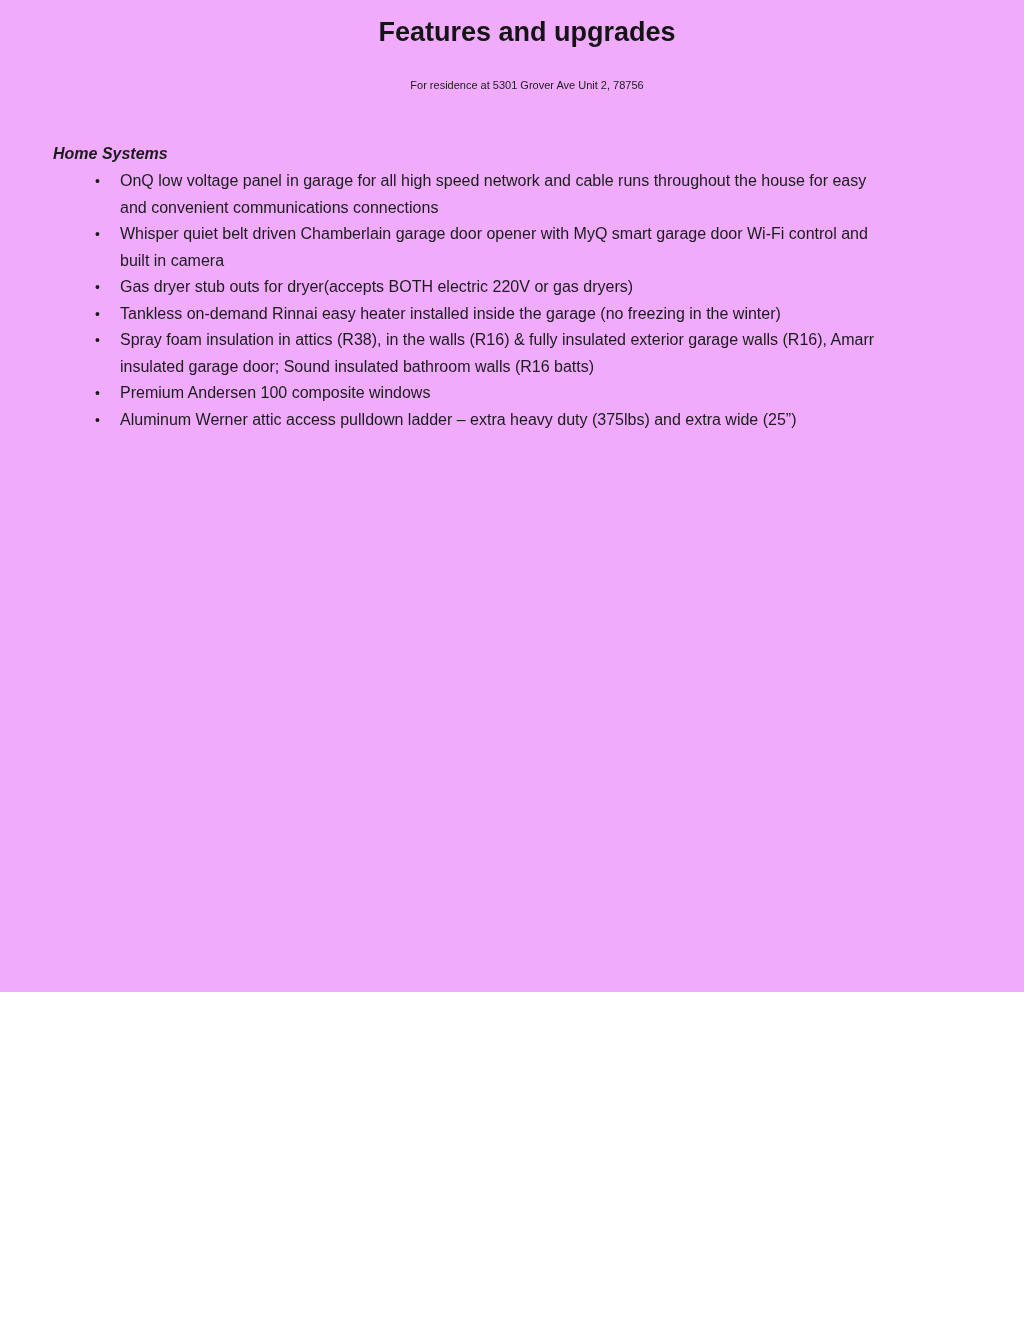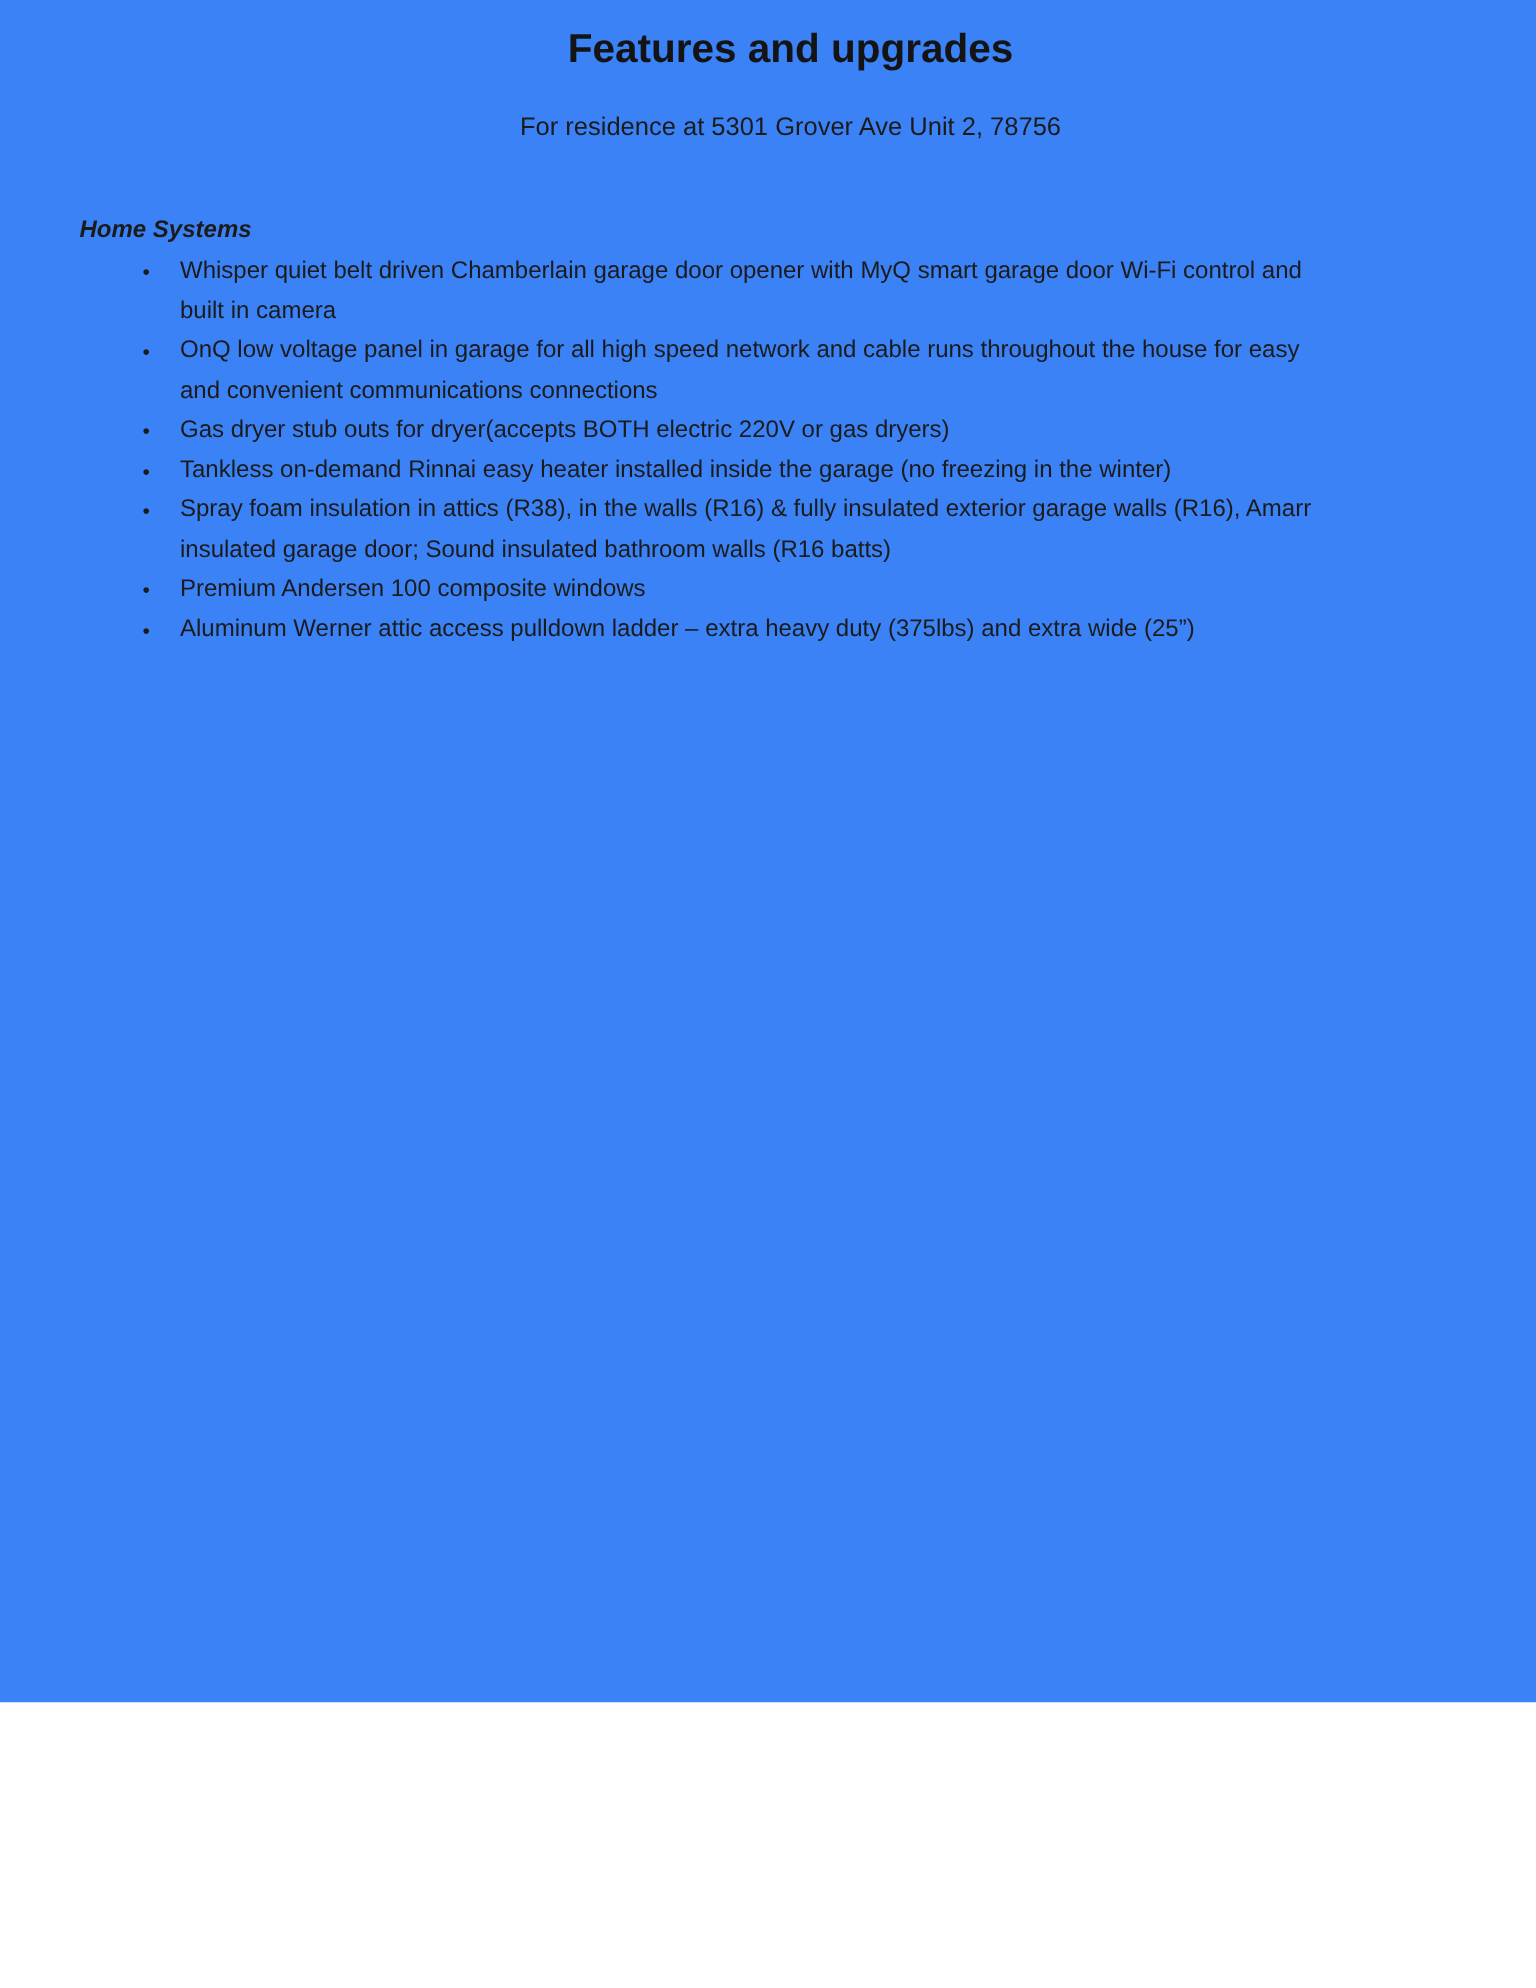--- a/index.html
+++ b/index.html
@@ -4,41 +4,41 @@
 <style>
   * { box-sizing: border-box; }
   html, body {
     margin: 0;
     padding: 0;
     background: #ffffff;
   }
   .page {
     position: relative;
     width: 1024px;
-    height: 1135px;
-    background: #3b82f6;
+    height: 992px;
+    background: #f0abfc;
     font-family: "Liberation Sans", sans-serif;
     color: #1b1b1b;
     overflow: hidden;
   }
   .doc-title {
     margin: 0 0 0 120px;
     padding-top: 14px;
     width: 814px;
     text-align: center;
     font-size: 27px;
     line-height: 36px;
     font-weight: 700;
     color: #141414;
   }
   .doc-subtitle {
     margin: 22px 0 0 120px;
     width: 814px;
     text-align: center;
-    font-size: 17px;
+    font-size: 11px;
     line-height: 26px;
     font-weight: 400;
   }
   .section-heading {
     margin: 43px 0 1px 53px;
     font-size: 16px;
     line-height: 26px;
     font-weight: 700;
     font-style: italic;
   }
@@ -68,21 +68,21 @@
 <body>
 
 <div class="page">
   <h1 class="doc-title">Features and upgrades</h1>
 
   <p class="doc-subtitle">For residence at 5301 Grover Ave Unit 2, 78756</p>
 
   <h2 class="section-heading">Home Systems</h2>
 
   <ul class="bullet-list">
+    <li>OnQ low voltage panel in garage for all high speed network and cable runs throughout the house for easy and convenient communications connections</li>
     <li>Whisper quiet belt driven Chamberlain garage door opener with MyQ smart garage door Wi-Fi control and built in camera</li>
-    <li>OnQ low voltage panel in garage for all high speed network and cable runs throughout the house for easy and convenient communications connections</li>
     <li>Gas dryer stub outs for dryer(accepts BOTH electric 220V or gas dryers)</li>
     <li>Tankless on-demand Rinnai easy heater installed inside the garage (no freezing in the winter)</li>
     <li>Spray foam insulation in attics (R38), in the walls (R16) &amp; fully insulated exterior garage walls (R16), Amarr insulated garage door; Sound insulated bathroom walls (R16 batts)</li>
     <li>Premium Andersen 100 composite windows</li>
     <li>Aluminum Werner attic access pulldown ladder – extra heavy duty (375lbs) and extra wide (25”)</li>
   </ul>
 </div>
 
 </body></html>

